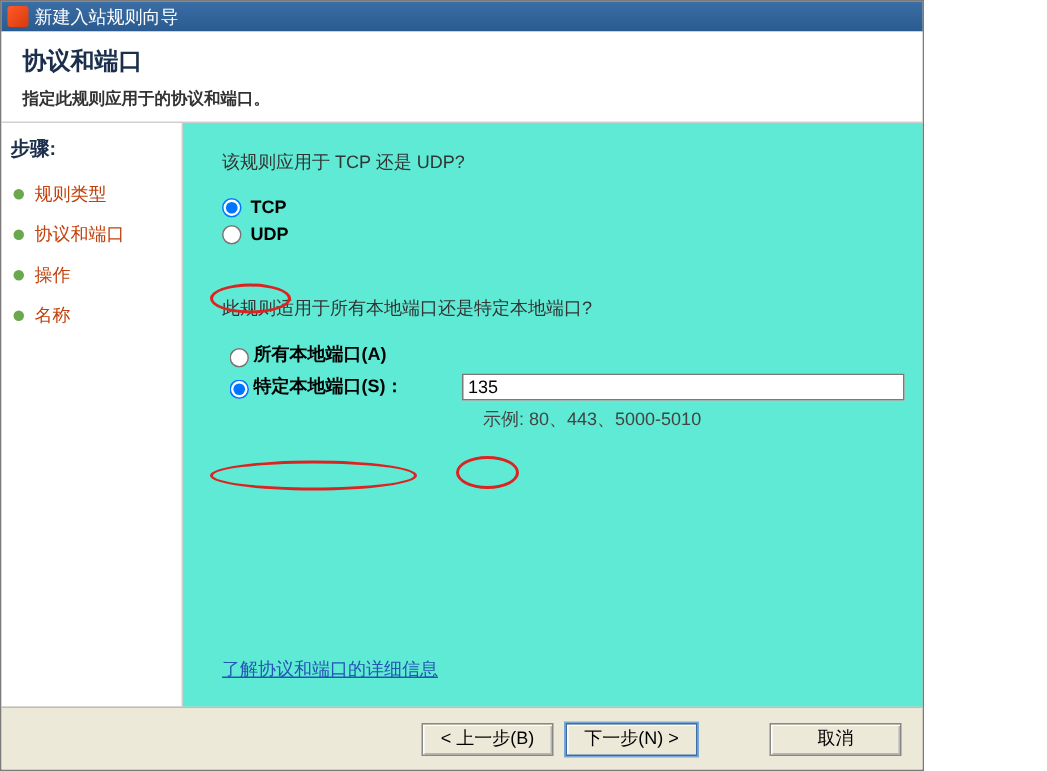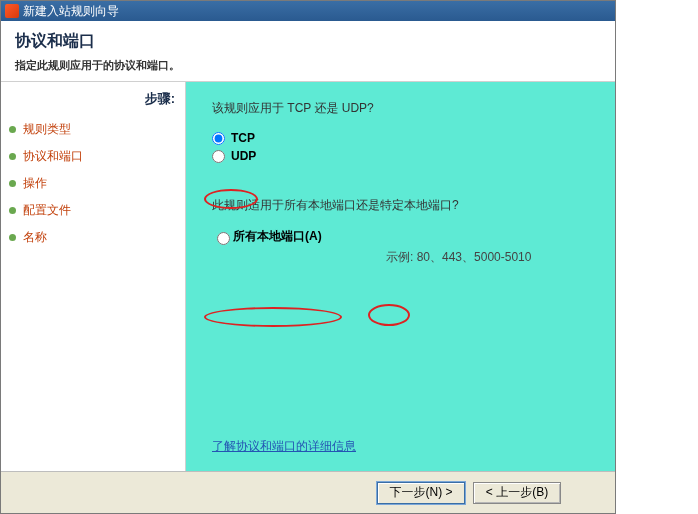--- a/index.html
+++ b/index.html
@@ -60,21 +60,20 @@
     width: 185px;
     background: #fff;
     border-right: 1px solid #d0d0d0;
     padding: 8px 10px 8px 6px;
   }
   .sidebar h2 {
     margin: 0 0 8px 0;
     font-size: 13px;
     font-weight: bold;
     color: #1b2e4b;
-    text-align: right;
   }
   .step {
     display: flex;
     align-items: center;
     padding: 5px 2px;
     color: #c2410c;
     cursor: default;
   }
   .step .bullet {
     width: 7px;
@@ -202,24 +201,20 @@
       <div class="step">
         <span class="bullet"></span>
         <span>协议和端口</span>
       </div>
       <div class="step">
         <span class="bullet"></span>
         <span>操作</span>
       </div>
       <div class="step">
         <span class="bullet"></span>
-        <span>配置文件</span>
-      </div>
-      <div class="step">
-        <span class="bullet"></span>
         <span>名称</span>
       </div>
     </div>
 
     <div class="content">
       <div class="content-scroll">
         <div class="section-q">该规则应用于 TCP 还是 UDP?</div>
 
         <div class="radio-row">
           <input type="radio" name="proto" checked="" style="">
@@ -234,32 +229,40 @@
 
         <div class="section-q">此规则适用于所有本地端口还是特定本地端口?</div>
 
         <div class="port-row">
           <div class="radio-label">
             <input type="radio" name="ports" style="">
             <label>所有本地端口(A)</label>
           </div>
         </div>
 
+        <div class="port-row">
+          <div class="radio-label">
+            <input type="radio" name="ports" checked="" style="">
+            <label>特定本地端口(S)：</label>
+          </div>
+          <input type="text" class="port-input" value="135" style="">
+        </div>
 
         <div class="example">示例: 80、443、5000-5010</div>
       </div>
 
       <span class="link">了解协议和端口的详细信息</span>
 
       <div class="red-ellipse ell-tcp"></div>
       <div class="red-ellipse ell-port-label"></div>
       <div class="red-ellipse ell-port-input"></div>
     </div>
 
   </div>
 
   <div class="footer">
+    <button class="btn">&lt; 上一步(B)</button>
     <button class="btn default">下一步(N) &gt;</button>
-    <button class="btn">&lt; 上一步(B)</button>
     <span class="btn-gap"></span>
+    <button class="btn">取消</button>
   </div>
 
 </div>
 
 </body></html>

